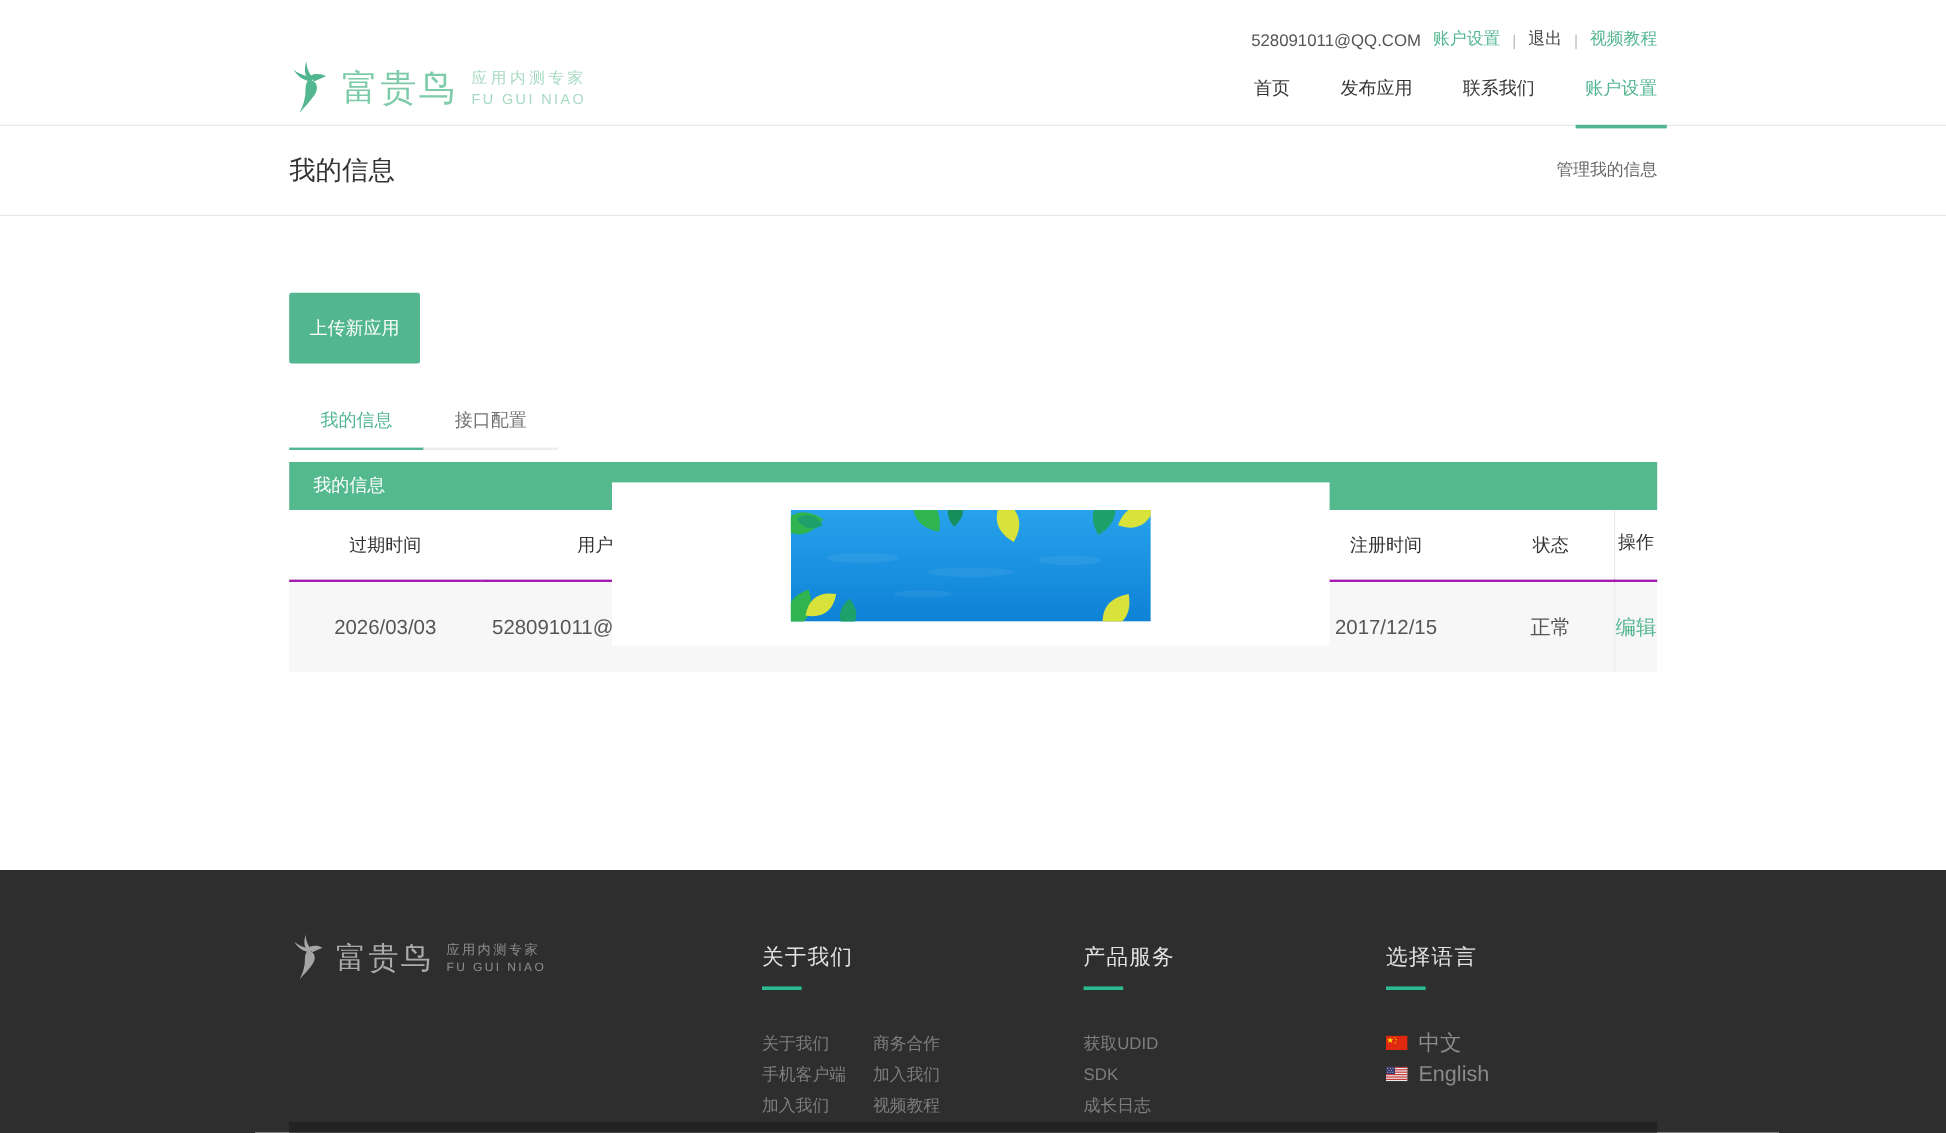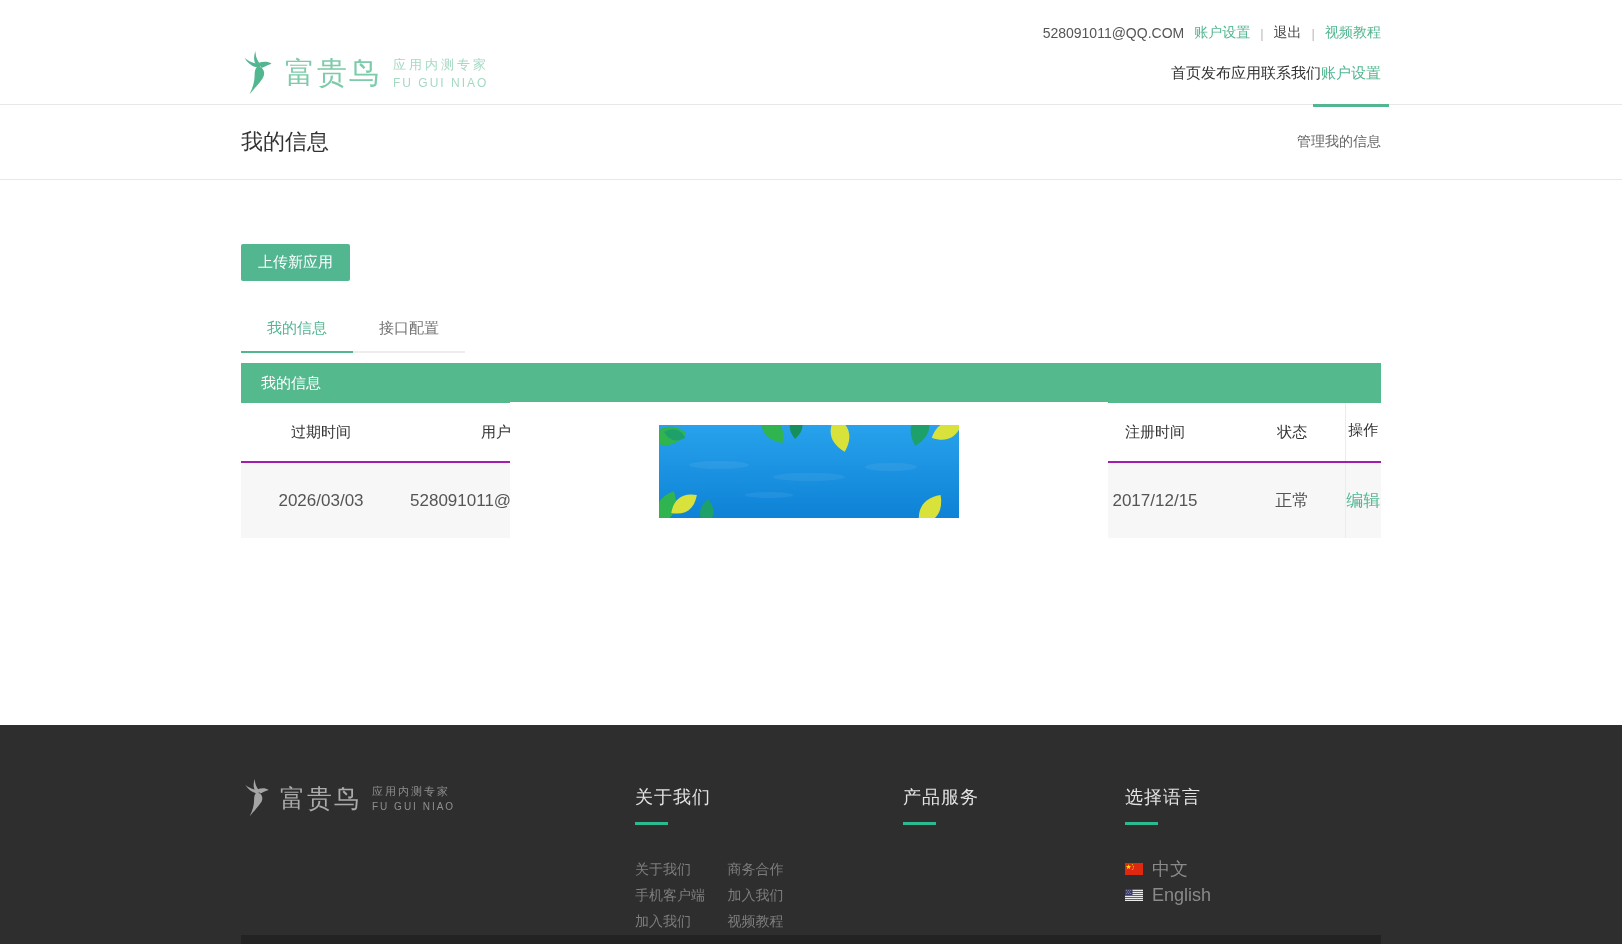--- a/index.html
+++ b/index.html
@@ -21,35 +21,35 @@
 
   
   .site-header { border-bottom:1px solid #e8e8e8; }
   .header-inner { display:flex; justify-content:space-between; align-items:center; height:62px; }
   .logo { display:flex; align-items:center; gap:10px; cursor:pointer; }
   .logo .bird { width:34px; height:44px; }
   .logo-brand { font-size:30px; color:#7ecbaa; letter-spacing:2px; }
   .logo-tag { display:flex; flex-direction:column; justify-content:center; margin-left:2px; color:#a6d9c2; }
   .logo-tag .cn { font-size:13px; letter-spacing:3px; }
   .logo-tag .en { font-size:12px; letter-spacing:2px; margin-top:2px; }
-  .main-nav { display:flex; height:62px; }
+  .main-nav { display:flex; gap:42px; height:62px; }
   .nav-item { position:relative; display:flex; align-items:center; font-size:15px; color:#333; cursor:pointer; }
   .nav-item.active { color:#52b690; }
   .nav-item.active::after { content:""; position:absolute; left:-8px; right:-8px; bottom:-3px; height:3px; background:#52b690; }
 
   
   .title-bar { border-bottom:1px solid #e8e8e8; }
   .title-inner { display:flex; justify-content:space-between; align-items:center; height:74px; }
   .page-title { font-size:22px; font-weight:normal; color:#333; }
   .manage-link { font-size:14px; color:#666; cursor:pointer; text-decoration:none; }
 
   
   .main { flex:1; position:relative; }
   .upload-btn { margin-top:64px; display:inline-block; background:#52b690; color:#fff; font-size:15px;
-    border:none; border-radius:2px; padding:9px 17px; cursor:pointer; font-family:inherit;text-align:center; }
+    border:none; border-radius:2px; padding:20px 17px; cursor:pointer; font-family:inherit;text-align:center; }
   .tabs { display:flex; margin-top:27px; }
   .tab { padding:11px 26px 13px; font-size:15px; color:#737373; cursor:pointer; border-bottom:2px solid #ededed; }
   .tab.active { color:#52b690; border-bottom-color:#52b690; }
 
   .panel { margin-top:10px; }
   .panel-header { background:#55b98e; color:#fff; font-size:15px; height:40px; line-height:40px; padding:0 20px; }
   .info-table { width:100%; border-collapse:collapse; table-layout:fixed; }
   .info-table th { font-weight:normal; font-size:15px; color:#333; height:59px; text-align:center; background:#fff; }
   .info-table td { font-size:17px; color:#555; height:76px; text-align:center; background:#f7f7f7; }
   .info-table thead tr { border-bottom:2px solid #a21caf;font-family:Liberation Mono, monospace; }
@@ -65,21 +65,21 @@
   
   .site-footer { height:219px; background:#2e2e2e; position:relative; }
   .footer-inner { position:relative; width:1140px; margin:0 auto; height:100%; }
   .f-logo { position:absolute; left:2px; top:54px; display:flex; align-items:center; gap:9px; color:#a5a5a5; }
   .f-logo .bird { width:28px; height:38px; }
   .f-brand { font-size:25px; letter-spacing:2px; color:#ababab; }
   .f-tag { display:flex; flex-direction:column; color:#8f8f8f; margin-left:2px; }
   .f-tag .cn { font-size:11px; letter-spacing:2px; }
   .f-tag .en { font-size:10px; letter-spacing:2px; margin-top:2px; }
   .f-section { position:absolute; top:60px; }
-  .f-about { left:394px; } .f-products { left:652px;margin-left:10px; } .f-lang { left:884px; }
+  .f-about { left:394px; } .f-products { left:652px;margin-left:10px; } .f-lang { left:914px; }
   .f-title { font-size:18px; color:#e3e3e3; font-weight:normal; letter-spacing:1px; }
   .f-underline { width:33px; height:3px; background:#2bb98f; margin-top:13px; }
   .f-links { margin-top:31px; }
   .f-col { display:inline-block; vertical-align:top; width:88px; }
   .f-products .f-col { width:93px; }
   .f-col a { display:block; font-size:14px; color:#7e7e7e; line-height:26px; text-decoration:none; cursor:pointer; }
   .lang-row { display:flex; align-items:center; gap:9px; line-height:26px; cursor:pointer; }
   .lang-row span { font-size:18px; color:#8a8a8a; }
   .flag { width:18px; height:12px; display:inline-block; }
   .footer-strip { position:absolute; left:0; bottom:0; width:100%; height:9px; background:#232323; }
@@ -206,20 +206,25 @@
             <a>加入我们</a>
             <a>视频教程</a>
           </div>
         </div>
       </div>
 
       <div class="f-section f-products">
         <h3 class="f-title">产品服务</h3>
         <div class="f-underline"></div>
         <div class="f-links">
+          <div class="f-col">
+            <a>获取UDID</a>
+            <a>SDK</a>
+            <a>成长日志</a>
+          </div>
         </div>
       </div>
 
       <div class="f-section f-lang">
         <h3 class="f-title">选择语言</h3>
         <div class="f-underline"></div>
         <div class="f-links">
           <div class="lang-row">
             <svg class="flag" viewBox="0 0 18 12">
               <rect width="18" height="12" fill="#de2910"></rect>

